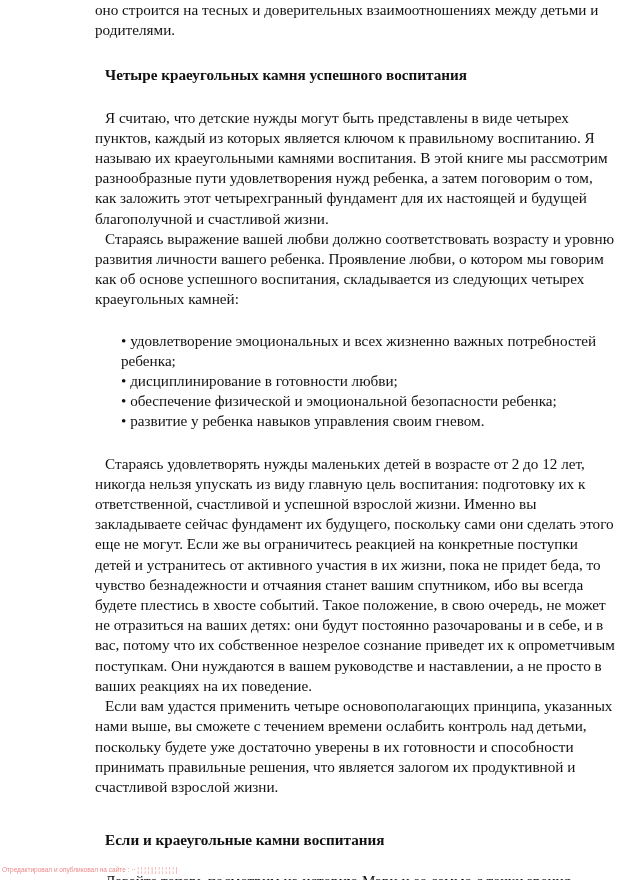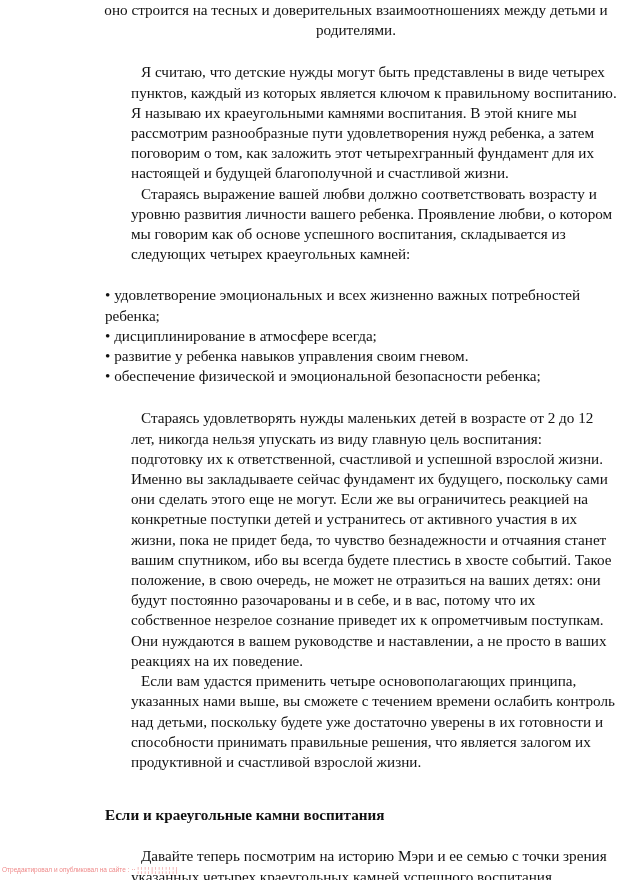--- a/index.html
+++ b/index.html
@@ -6,48 +6,49 @@
     body {
       width: 620px; height: 880px; position: relative; overflow: hidden;
       font-family: "Liberation Serif", "DejaVu Serif", serif;
       color: #111111;
     }
     .page {
       position: absolute; left: 95px; top: 0; width: 522px;
       font-size: 15.2px; line-height: 20.2px;
     }
     p { margin: 0; }
-    .ind { text-indent: 10px; margin-left: 36px; }
+    .ind { text-indent: 10px; }
     .heading {
       font-weight: bold; margin-left: 10px;
     }
-    .bullets { margin: 0; padding: 0; list-style: none; }
+    .bullets { margin: 16px; padding: 0; list-style: none; }
     .bullets li { margin-left: 10px; }
     .bullets li::before { content: "• "; }
     .footer {
       position: absolute; left: 2px; top: 866px;
       font-family: "Liberation Sans", "DejaVu Sans", sans-serif;
       font-size: 6.5px; color: #ef8a8a; white-space: nowrap;
     }
   </style>
 </head>
 <body>
 
 <div class="page">
-  <p style="margin-top:0px;text-align:center;">оно строится на тесных и доверительных взаимоотношениях между детьми и родителями.</p>
+  <p style="margin-top:0px;">оно строится на тесных и доверительных взаимоотношениях между детьми и родителями.</p>
 
+  <p class="heading" style="margin-top:25px;">Четыре краеугольных камня успешного воспитания</p>
 
   <p class="ind" style="margin-top:22px;">Я считаю, что детские нужды могут быть представлены в виде четырех пунктов, каждый из которых является ключом к правильному воспитанию. Я называю их краеугольными камнями воспитания. В этой книге мы рассмотрим разнообразные пути удовлетворения нужд ребенка, а затем поговорим о том, как заложить этот четырехгранный фундамент для их настоящей и будущей благополучной и счастливой жизни.</p>
   <p class="ind">Стараясь выражение вашей любви должно соответствовать возрасту и уровню развития личности вашего ребенка. Проявление любви, о котором мы говорим как об основе успешного воспитания, складывается из следующих четырех краеугольных камней:</p>
 
   <ul class="bullets" style="margin-top:21px;">
     <li>удовлетворение эмоциональных и всех жизненно важных потребностей ребенка;</li>
-    <li>дисциплинирование в атмосфере всегда;</li>
+    <li>дисциплинирование в готовности любви;</li>
+    <li>обеспечение физической и эмоциональной безопасности ребенка;</li>
     <li>развитие у ребенка навыков управления своим гневом.</li>
-    <li>обеспечение физической и эмоциональной безопасности ребенка;</li>
   </ul>
 
   <p class="ind" style="margin-top:22px;">Стараясь удовлетворять нужды маленьких детей в возрасте от 2 до 12 лет, никогда нельзя упускать из виду главную цель воспитания: подготовку их к ответственной, счастливой и успешной взрослой жизни. Именно вы закладываете сейчас фундамент их будущего, поскольку сами они сделать этого еще не могут. Если же вы ограничитесь реакцией на конкретные поступки детей и устранитесь от активного участия в их жизни, пока не придет беда, то чувство безнадежности и отчаяния станет вашим спутником, ибо вы всегда будете плестись в хвосте событий. Такое положение, в свою очередь, не может не отразиться на ваших детях: они будут постоянно разочарованы и в себе, и в вас, потому что их собственное незрелое сознание приведет их к опрометчивым поступкам. Они нуждаются в вашем руководстве и наставлении, а не просто в ваших реакциях на их поведение.</p>
   <p class="ind">Если вам удастся применить четыре основополагающих принципа, указанных нами выше, вы сможете с течением времени ослабить контроль над детьми, поскольку будете уже достаточно уверены в их готовности и способности принимать правильные решения, что является залогом их продуктивной и счастливой взрослой жизни.</p>
 
   <p class="heading" style="margin-top:33px;">Если и краеугольные камни воспитания</p>
 
   <p class="ind" style="margin-top:21px;">Давайте теперь посмотрим на историю Мэри и ее семью с точки зрения указанных четырех краеугольных камней успешного воспитания.</p>
 
 </div>

